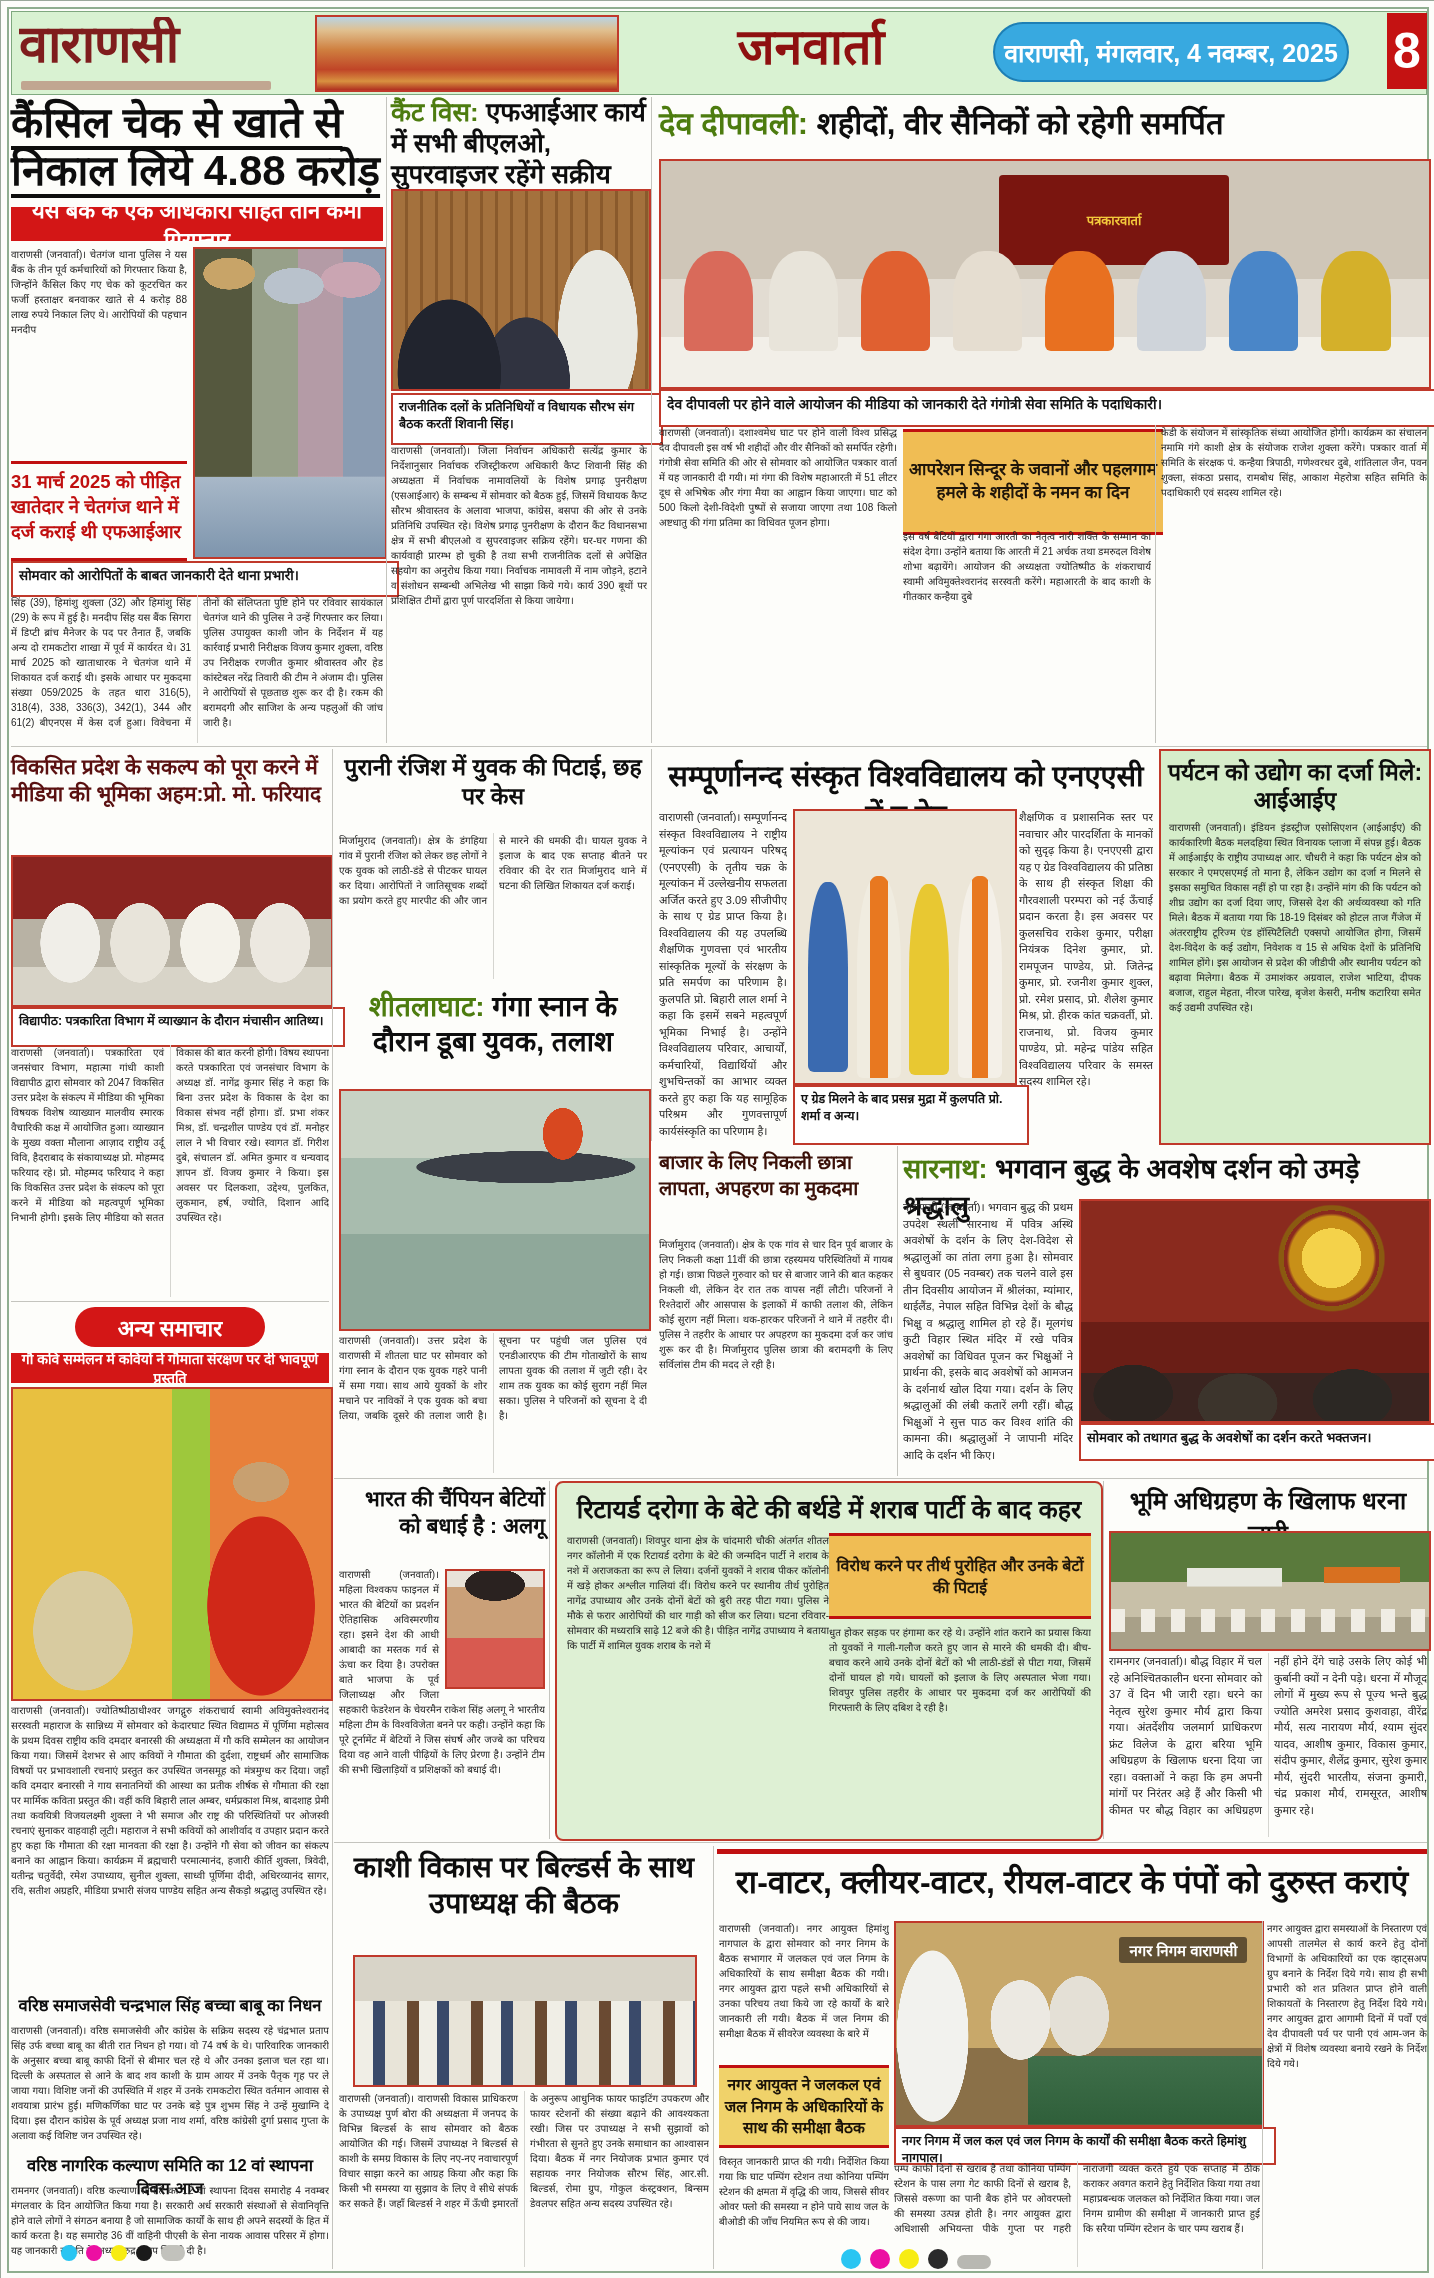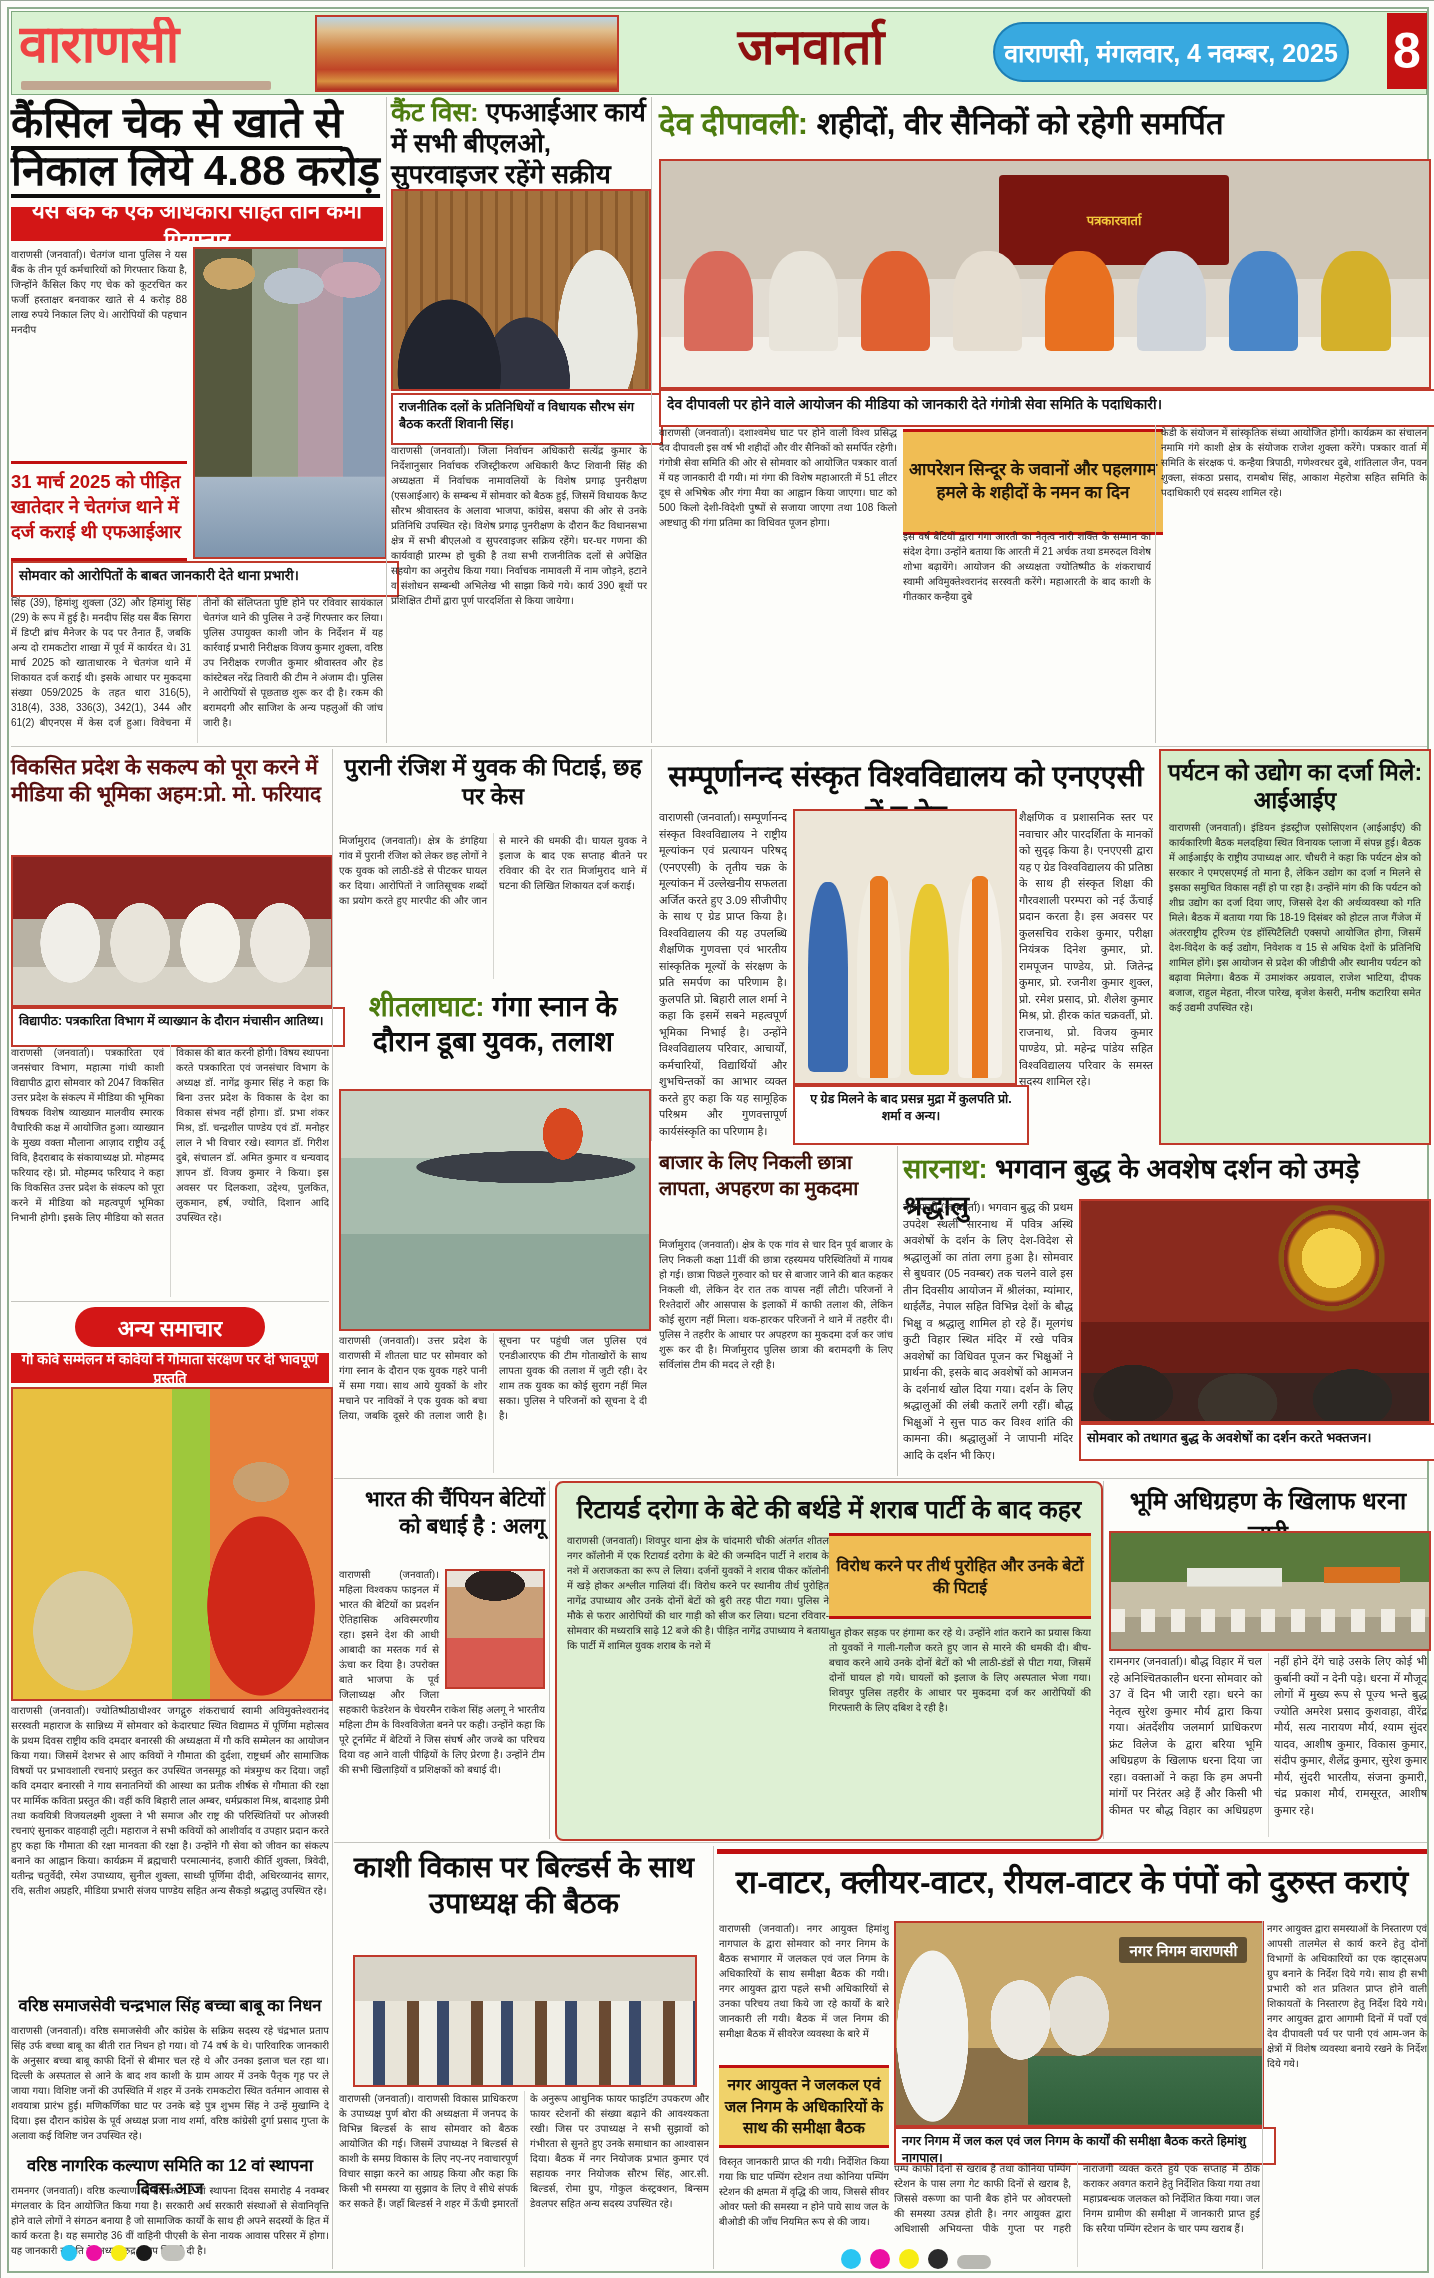--- a/index.html
+++ b/index.html
@@ -3,21 +3,21 @@
 <meta charset="utf-8">
 <style>
   html,body{margin:0;padding:0;background:#e8e8e4;}
   #page{position:relative;width:1434px;height:2278px;margin:0 auto;background:#fdfdfa;
         font-family:"Liberation Sans","DejaVu Sans",sans-serif;overflow:hidden;
         border:1px solid #9aa89a;}
   .abs{position:absolute;}
   .frame{outline:2px solid #8fae8f;outline-offset:-8px;pointer-events:none;}
   
   .hdr{background:#d9f2d2;border:1px solid #7fa87f;}
-  .masthead{font-weight:bold;color:#ef4444;font-size:52px;line-height:1.05;letter-spacing:-1px;}
+  .masthead{font-weight:bold;color:#7f1d1d;font-size:52px;line-height:1.05;letter-spacing:-1px;}
   .masthead-sub{background:rgba(150,25,25,.35);border-radius:2px;}
   .papertitle{font-weight:bold;color:#8e1010;font-size:50px;text-align:center;line-height:1.3;}
   .datepill{background:#38a9e0;border:2px solid #1d7fb5;border-radius:30px;color:#fff;
             font-weight:bold;font-size:25px;text-align:center;display:flex;align-items:center;justify-content:center;}
   .pagenum{background:#c41212;color:#fff;font-weight:bold;font-size:50px;display:flex;align-items:center;justify-content:center;}
   
   .hl{font-weight:bold;color:#0d0d0d;}
   .kick{color:#4d7c0f;}
   .body{font-size:10px;line-height:1.5;text-align:justify;color:#242424;overflow:hidden;}
   .cols2{column-count:2;column-gap:12px;column-rule:1px solid #d5d5d0;}
@@ -165,21 +165,21 @@
 
   <div class="abs vr" style="left:650px;top:748px;height:392px"></div>
   <div class="abs hl" style="left:658px;top:754px;width:494px;height:46px;font-size:29px;text-align:center">सम्पूर्णानन्द संस्कृत विश्वविद्यालय को एनएएसी में ए ग्रेड</div>
   <div class="abs body" style="left:658px;top:808px;width:128px;height:330px;font-size:11px">वाराणसी (जनवार्ता)। सम्पूर्णानन्द संस्कृत विश्वविद्यालय ने राष्ट्रीय मूल्यांकन एवं प्रत्यायन परिषद् (एनएएसी) के तृतीय चक्र के मूल्यांकन में उल्लेखनीय सफलता अर्जित करते हुए 3.09 सीजीपीए के साथ ए ग्रेड प्राप्त किया है। विश्वविद्यालय की यह उपलब्धि शैक्षणिक गुणवत्ता एवं भारतीय सांस्कृतिक मूल्यों के संरक्षण के प्रति समर्पण का परिणाम है। कुलपति प्रो. बिहारी लाल शर्मा ने कहा कि इसमें सबने महत्वपूर्ण भूमिका निभाई है। उन्होंने विश्वविद्यालय परिवार, आचार्यों, कर्मचारियों, विद्यार्थियों और शुभचिन्तकों का आभार व्यक्त करते हुए कहा कि यह सामूहिक परिश्रम और गुणवत्तापूर्ण कार्यसंस्कृति का परिणाम है।</div>
   <div class="abs ph ph-sanskrit" style="left:792px;top:808px;width:220px;height:272px">
     <span class="fig" style="left:6%;width:18%;height:70%;bottom:4%;background:#3a6ab0"></span>
     <span class="fig" style="left:28%;width:20%;height:74%;bottom:2%;background:linear-gradient(90deg,#f0ece0 0 30%,#e87820 30% 70%,#f0ece0 70%)"></span>
     <span class="fig" style="left:52%;width:18%;height:70%;bottom:3%;background:#e8c832"></span>
     <span class="fig" style="left:74%;width:20%;height:74%;bottom:2%;background:linear-gradient(90deg,#f4f0e8 0 32%,#e87820 32% 68%,#f4f0e8 68%)"></span>
   </div>
-  <div class="abs capbox" style="left:792px;top:1084px;width:220px;height:50px;font-size:12.5px;text-align:center">ए ग्रेड मिलने के बाद प्रसन्न मुद्रा में कुलपति प्रो. शर्मा व अन्य।</div>
+  <div class="abs capbox" style="left:792px;top:1084px;width:220px;height:50px;font-size:12.5px;">ए ग्रेड मिलने के बाद प्रसन्न मुद्रा में कुलपति प्रो. शर्मा व अन्य।</div>
   <div class="abs body" style="left:1018px;top:808px;width:134px;height:330px;font-size:11px">शैक्षणिक व प्रशासनिक स्तर पर नवाचार और पारदर्शिता के मानकों को सुदृढ़ किया है। एनएएसी द्वारा यह ए ग्रेड विश्वविद्यालय की प्रतिष्ठा के साथ ही संस्कृत शिक्षा की गौरवशाली परम्परा को नई ऊँचाई प्रदान करता है। इस अवसर पर कुलसचिव राकेश कुमार, परीक्षा नियंत्रक दिनेश कुमार, प्रो. रामपूजन पाण्डेय, प्रो. जितेन्द्र कुमार, प्रो. रजनीश कुमार शुक्ल, प्रो. रमेश प्रसाद, प्रो. शैलेश कुमार मिश्र, प्रो. हीरक कांत चक्रवर्ती, प्रो. राजनाथ, प्रो. विजय कुमार पाण्डेय, प्रो. महेन्द्र पांडेय सहित विश्वविद्यालय परिवार के समस्त सदस्य शामिल रहे।</div>
 
   <div class="abs hl" style="left:338px;top:988px;width:308px;height:92px;font-size:28px;text-align:center;line-height:1.25"><span class="kick">शीतलाघाट:</span> <span>गंगा स्नान के दौरान डूबा युवक, तलाश</span></div>
   <div class="abs ph ph-sheetla" style="left:338px;top:1088px;width:308px;height:238px"></div>
   <div class="abs body cols2" style="left:338px;top:1332px;width:308px;height:140px">वाराणसी (जनवार्ता)। उत्तर प्रदेश के वाराणसी में शीतला घाट पर सोमवार को गंगा स्नान के दौरान एक युवक गहरे पानी में समा गया। साथ आये युवकों के शोर मचाने पर नाविकों ने एक युवक को बचा लिया, जबकि दूसरे की तलाश जारी है। सूचना पर पहुंची जल पुलिस एवं एनडीआरएफ की टीम गोताखोरों के साथ लापता युवक की तलाश में जुटी रही। देर शाम तक युवक का कोई सुराग नहीं मिल सका। पुलिस ने परिजनों को सूचना दे दी है।</div>
 
   <div class="abs hl" style="left:658px;top:1148px;width:234px;height:82px;font-size:19.5px;line-height:1.35;color:#3a1008">बाजार के लिए निकली छात्रा लापता, अपहरण का मुकदमा</div>
   <div class="abs body" style="left:658px;top:1236px;width:234px;height:238px">मिर्जामुराद (जनवार्ता)। क्षेत्र के एक गांव से चार दिन पूर्व बाजार के लिए निकली कक्षा 11वीं की छात्रा रहस्यमय परिस्थितियों में गायब हो गई। छात्रा पिछले गुरुवार को घर से बाजार जाने की बात कहकर निकली थी, लेकिन देर रात तक वापस नहीं लौटी। परिजनों ने रिश्तेदारों और आसपास के इलाकों में काफी तलाश की, लेकिन कोई सुराग नहीं मिला। थक-हारकर परिजनों ने थाने में तहरीर दी। पुलिस ने तहरीर के आधार पर अपहरण का मुकदमा दर्ज कर जांच शुरू कर दी है। मिर्जामुराद पुलिस छात्रा की बरामदगी के लिए सर्विलांस टीम की मदद ले रही है।</div>
 
   <div class="abs vr" style="left:896px;top:1145px;height:330px"></div>

